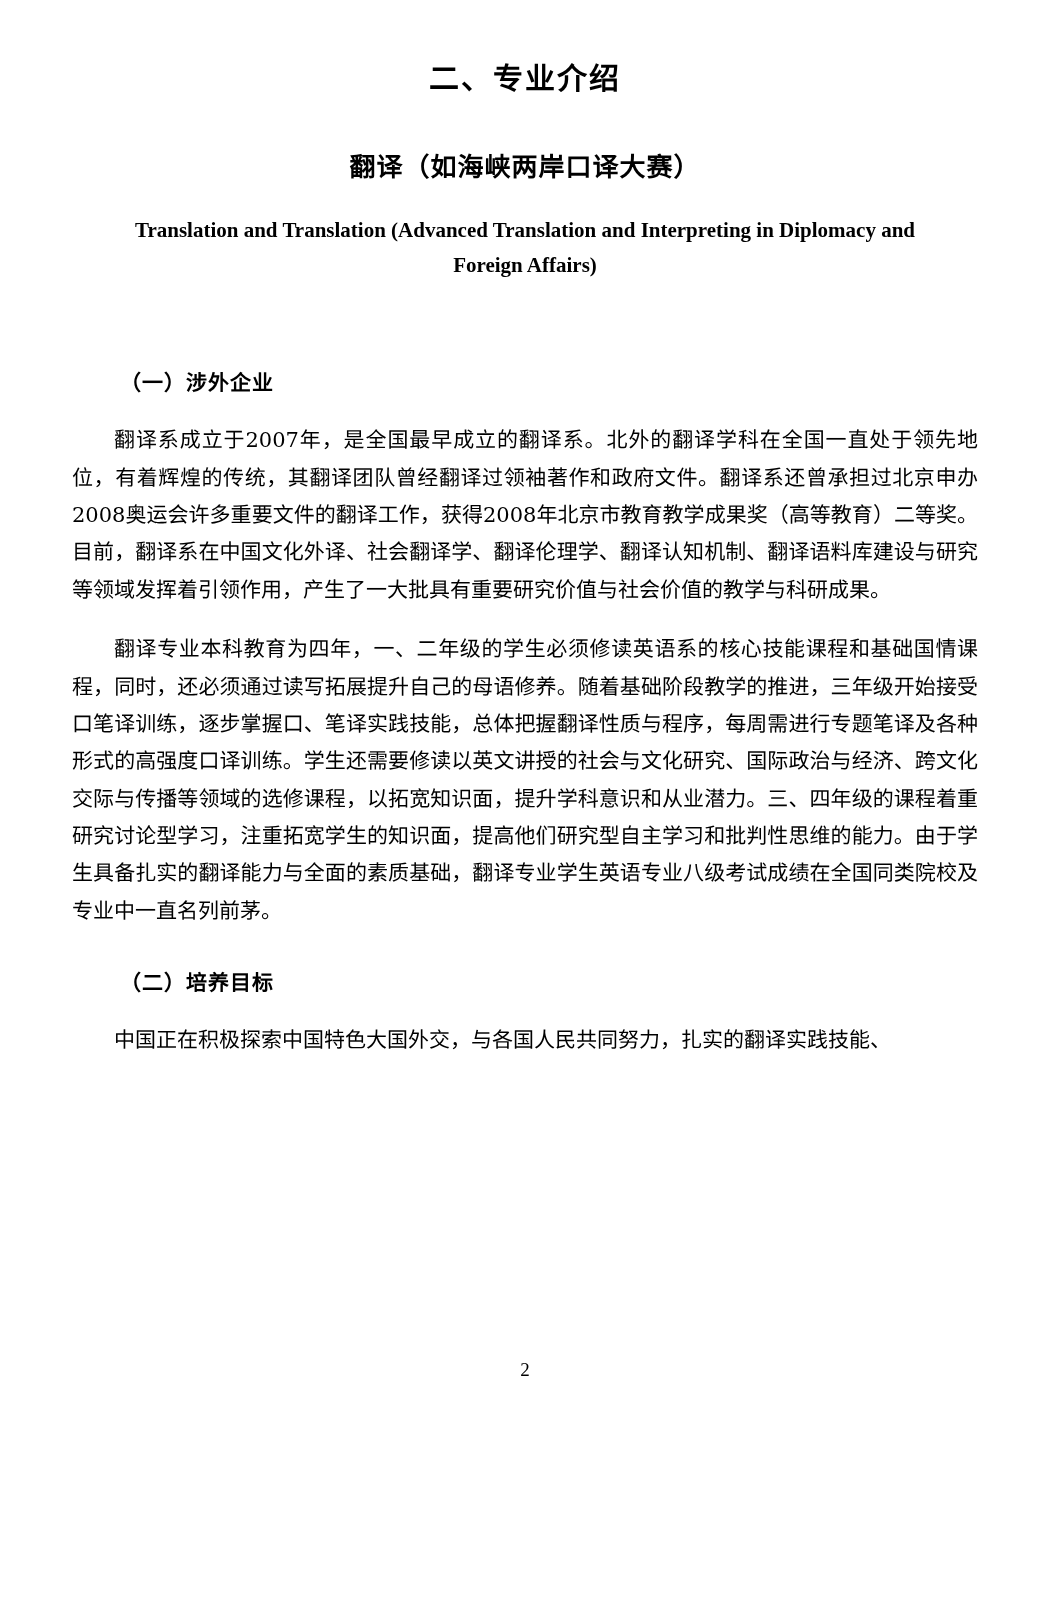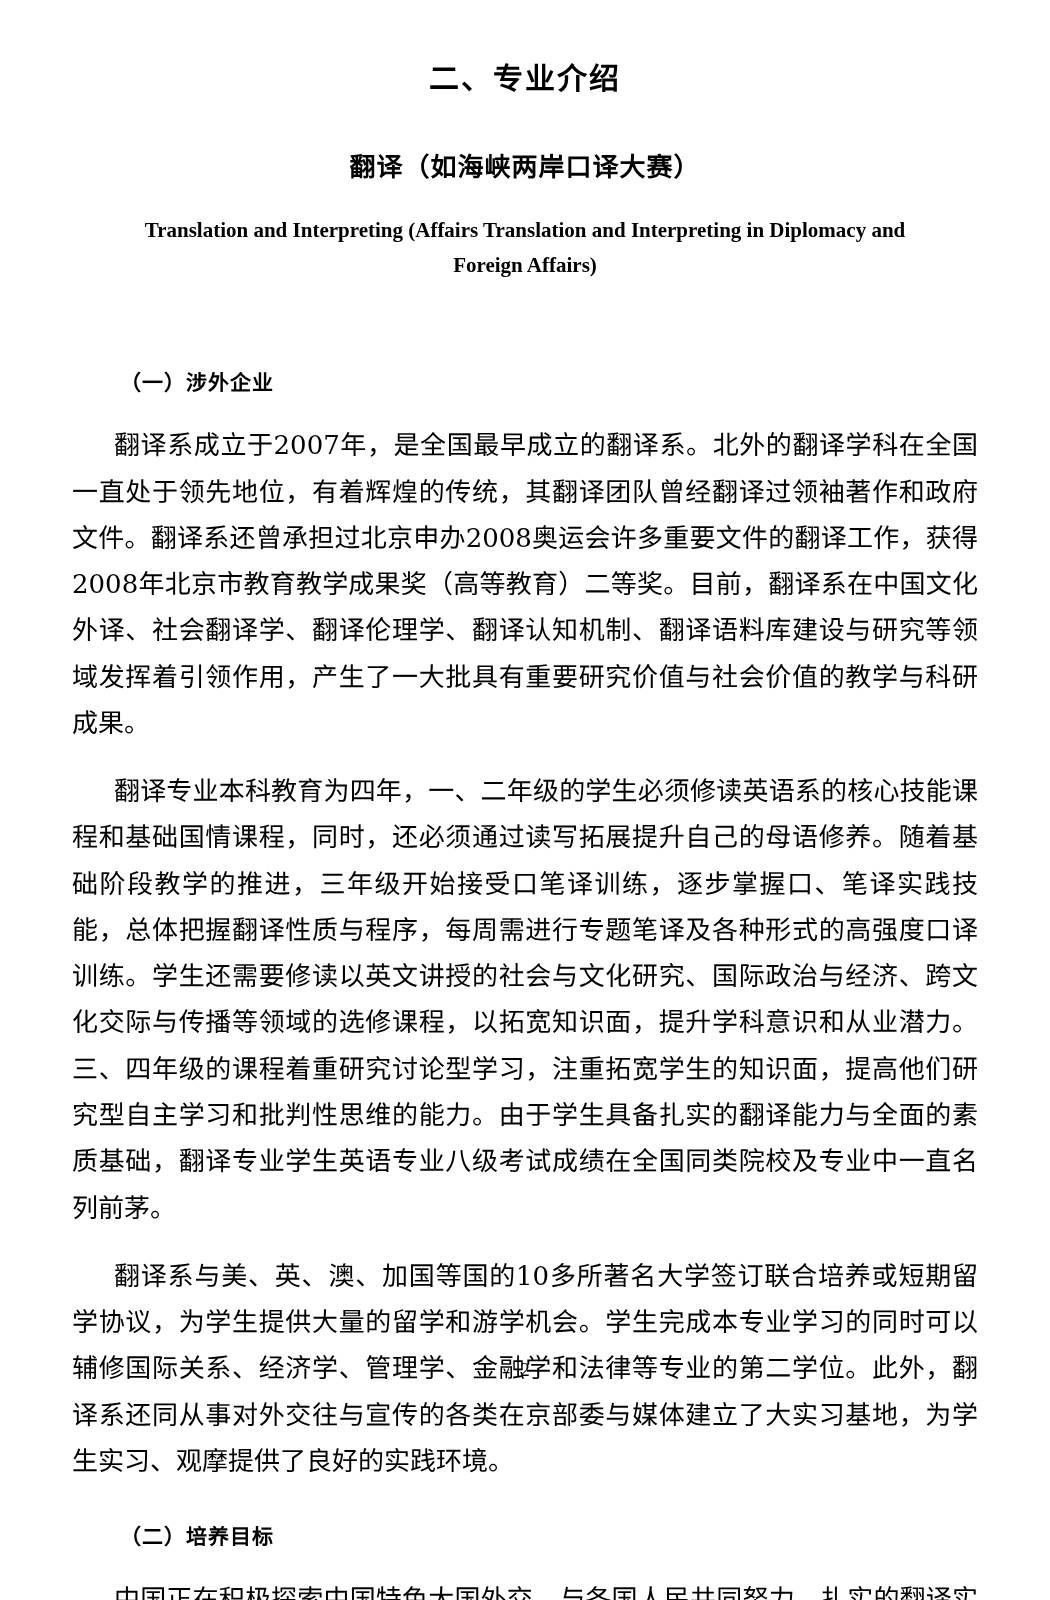--- a/index.html
+++ b/index.html
@@ -50,21 +50,21 @@
     font-size: 21px;
     font-weight: bold;
     margin: 0;
     padding: 0;
     text-indent: 48px;
     letter-spacing: 1px;
   }
   .sec1-wrap { margin-top: 84px; }
   .sec2-wrap { margin-top: 36px; }
   p.body-text {
-    font-size: 26px;
+    font-size: 21px;
     line-height: 1.78;
     text-align: justify;
     text-justify: inter-ideograph;
     text-indent: 42px;
     margin: 22px 0 0 0;
     letter-spacing: 0px;
   }
   p.first-after-head {
     margin-top: 26px;
   }
@@ -80,27 +80,26 @@
 </style>
 </head>
 <body>
 
 <div class="page">
 
   <h1 class="doc-heading">二、专业介绍</h1>
 
   <h2 class="title-cn">翻译（如海峡两岸口译大赛）</h2>
 
-  <h3 class="title-en">Translation and Interpreting (Affairs Translation and Interpreting in Diplomacy and Foreign Affairs)</h3>
+  <h3 class="title-en">Translation and Translation (Advanced Translation and Interpreting in Diplomacy and Foreign Affairs)</h3>
 
   <div class="sec1-wrap">
     <h4 class="section-heading">（一）涉外企业</h4>
     <p class="body-text first-after-head">翻译系成立于2007年，是全国最早成立的翻译系。北外的翻译学科在全国一直处于领先地位，有着辉煌的传统，其翻译团队曾经翻译过领袖著作和政府文件。翻译系还曾承担过北京申办2008奥运会许多重要文件的翻译工作，获得2008年北京市教育教学成果奖（高等教育）二等奖。目前，翻译系在中国文化外译、社会翻译学、翻译伦理学、翻译认知机制、翻译语料库建设与研究等领域发挥着引领作用，产生了一大批具有重要研究价值与社会价值的教学与科研成果。</p>
     <p class="body-text">翻译专业本科教育为四年，一、二年级的学生必须修读英语系的核心技能课程和基础国情课程，同时，还必须通过读写拓展提升自己的母语修养。随着基础阶段教学的推进，三年级开始接受口笔译训练，逐步掌握口、笔译实践技能，总体把握翻译性质与程序，每周需进行专题笔译及各种形式的高强度口译训练。学生还需要修读以英文讲授的社会与文化研究、国际政治与经济、跨文化交际与传播等领域的选修课程，以拓宽知识面，提升学科意识和从业潜力。三、四年级的课程着重研究讨论型学习，注重拓宽学生的知识面，提高他们研究型自主学习和批判性思维的能力。由于学生具备扎实的翻译能力与全面的素质基础，翻译专业学生英语专业八级考试成绩在全国同类院校及专业中一直名列前茅。</p>
-    <p class="body-text">翻译系与美、英、澳、加国等国的10多所著名大学签订联合培养或短期留学协议，为学生提供大量的留学和游学机会。学生完成本专业学习的同时可以辅修国际关系、经济学、管理学、金融学和法律等专业的第二学位。此外，翻译系还同从事对外交往与宣传的各类在京部委与媒体建立了大实习基地，为学生实习、观摩提供了良好的实践环境。</p>
   </div>
 
   <div class="sec2-wrap">
     <h4 class="section-heading">（二）培养目标</h4>
     <p class="body-text first-after-head">中国正在积极探索中国特色大国外交，与各国人民共同努力，扎实的翻译实践技能、</p>
   </div>
 
   <div class="page-number">2</div>
 
 </div>

